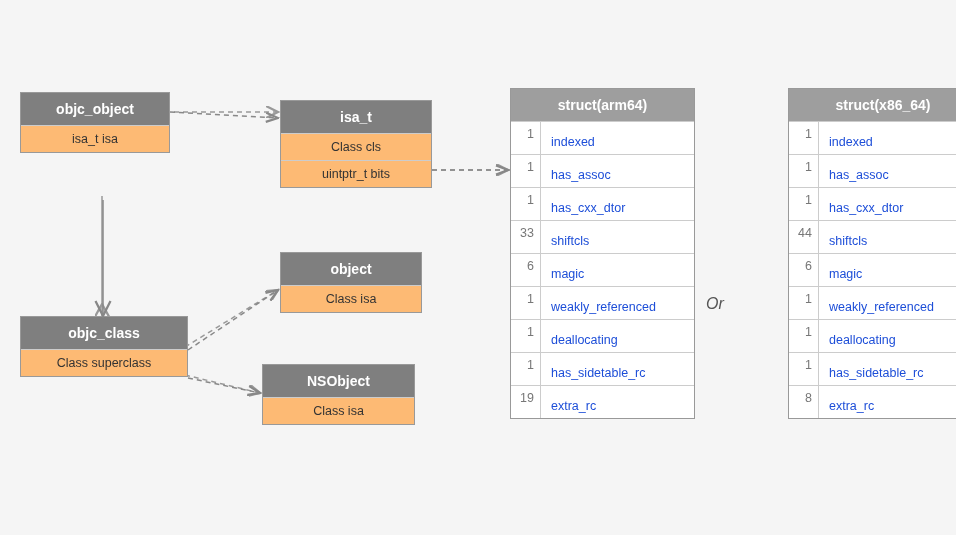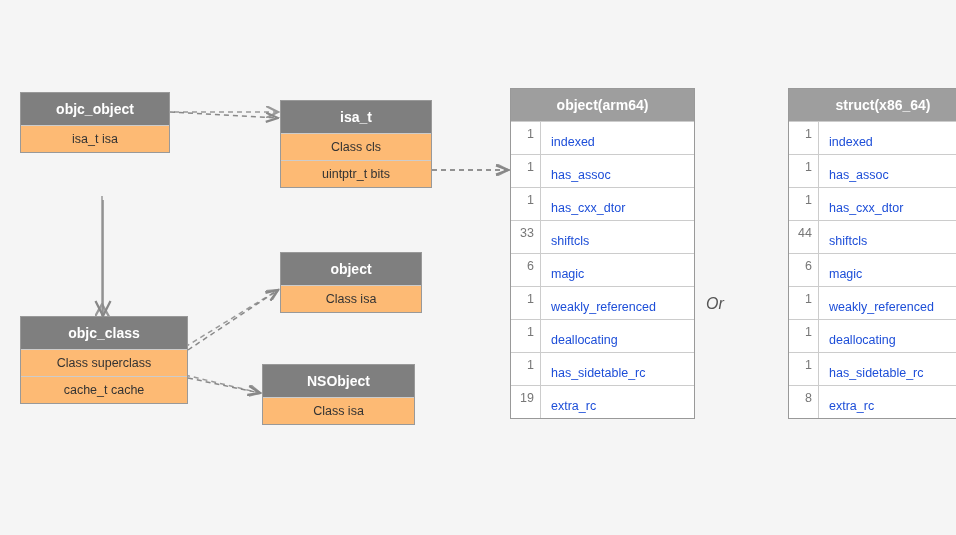--- a/index.html
+++ b/index.html
@@ -152,25 +152,24 @@
   </div>
 
   <div class="box" style="left:262px; top:364px; width:153px;">
     <div class="box-header">NSObject</div>
     <div class="box-row">Class isa</div>
   </div>
 
   <div class="box" style="left:20px; top:316px; width:168px;">
     <div class="box-header">objc_class</div>
     <div class="box-row">Class superclass</div>
-    <div class="box-row">cache_t cache</div>
   </div>
 
   <div class="struct-table" style="left:510px; top:88px; width:185px;">
-    <div class="struct-header">object(arm64)</div>
+    <div class="struct-header">struct(arm64)</div>
     <div class="struct-row">
       <span class="struct-num">1</span>
       <span class="struct-label">indexed</span>
     </div>
     <div class="struct-row">
       <span class="struct-num">1</span>
       <span class="struct-label">has_assoc</span>
     </div>
     <div class="struct-row">
       <span class="struct-num">1</span>

